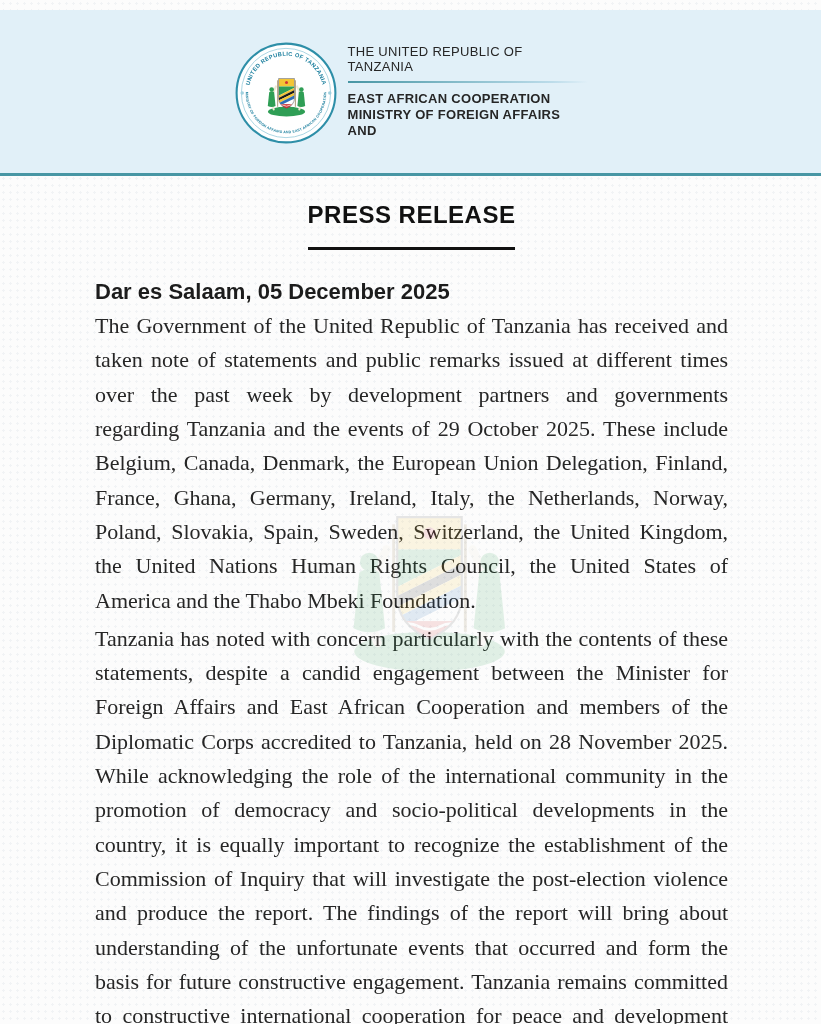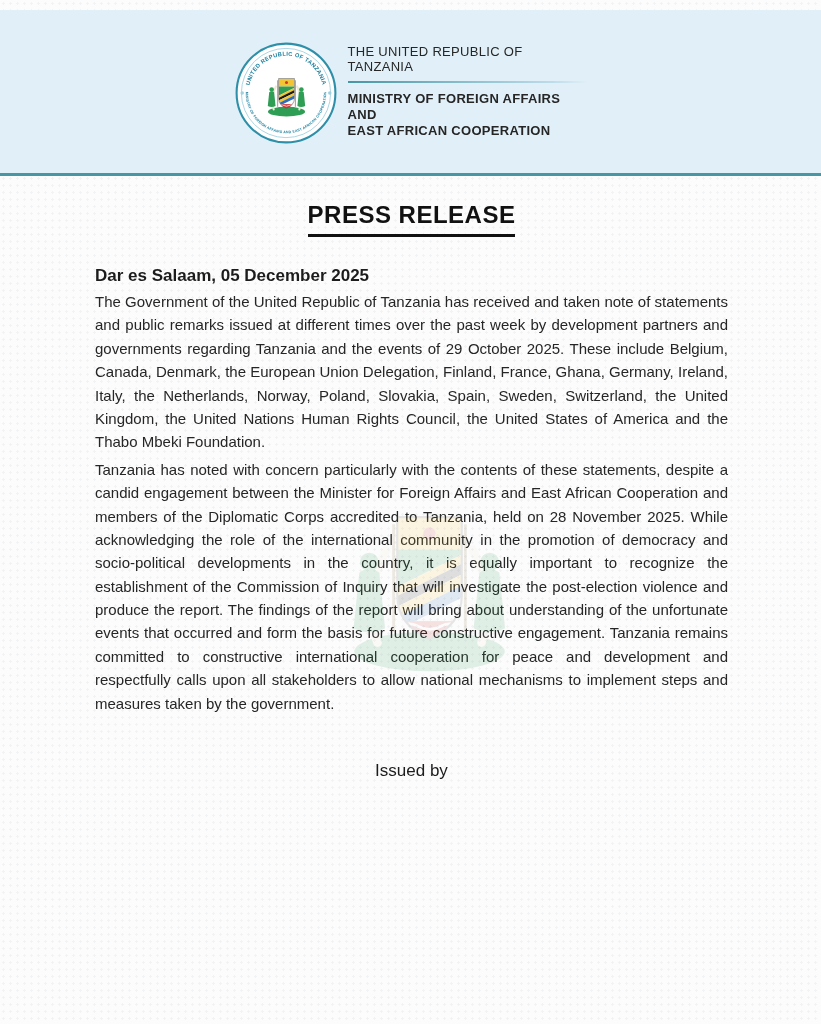--- a/index.html
+++ b/index.html
@@ -60,34 +60,35 @@
   }
   .watermark svg { width: 100%; height: 100%; }
   .doc-title-row { text-align: center; margin-top: 22px; }
   .doc-title {
     display: inline-block;
     font-size: 24px;
     font-weight: bold;
     letter-spacing: 0.5px;
     color: #111111;
     border-bottom: 3px solid #111111;
-    padding-bottom: 5px;
+    padding-bottom: 18px;
   }
   .dateline {
     margin-top: 29px;
-    font-size: 17px;
+    font-size: 22px;
     font-weight: bold;
     color: #1c1c1c;
   }
   .para {
     margin-top: 4px;
-    font-size: 15px;
+    font-size: 22px;
     line-height: 1.56;
     text-align: justify;
     color: #262626;
+    font-family: Liberation Serif, serif;
   }
   .para + .para { }
   .doc-footer { margin-top: 46px; text-align: center; font-size: 17px; color: #1c1c1c; }
   .hidden-defs { position: absolute; width: 0; height: 0; overflow: hidden; }
 </style>
 </head>
 <body>
 
 <svg class="hidden-defs" xmlns="http://www.w3.org/2000/svg" aria-hidden="true">
   <defs>
@@ -149,22 +150,22 @@
         </text>
         <g transform="translate(30 29) scale(1.02)">
           <use href="#coat-src"></use>
         </g>
       </svg>
     </div>
     <div class="org-block">
       <div class="org-country">THE UNITED REPUBLIC OF TANZANIA</div>
       <div class="org-divider"></div>
       <div class="org-ministry">
+        <div>EAST AFRICAN COOPERATION</div>
         <div>MINISTRY OF FOREIGN AFFAIRS AND</div>
-        <div>EAST AFRICAN COOPERATION</div>
       </div>
     </div>
   </div>
 
   <div class="doc-body">
 
     <div class="watermark">
       <svg viewBox="0 0 60 60" xmlns="http://www.w3.org/2000/svg">
         <use href="#coat-src"></use>
       </svg>

